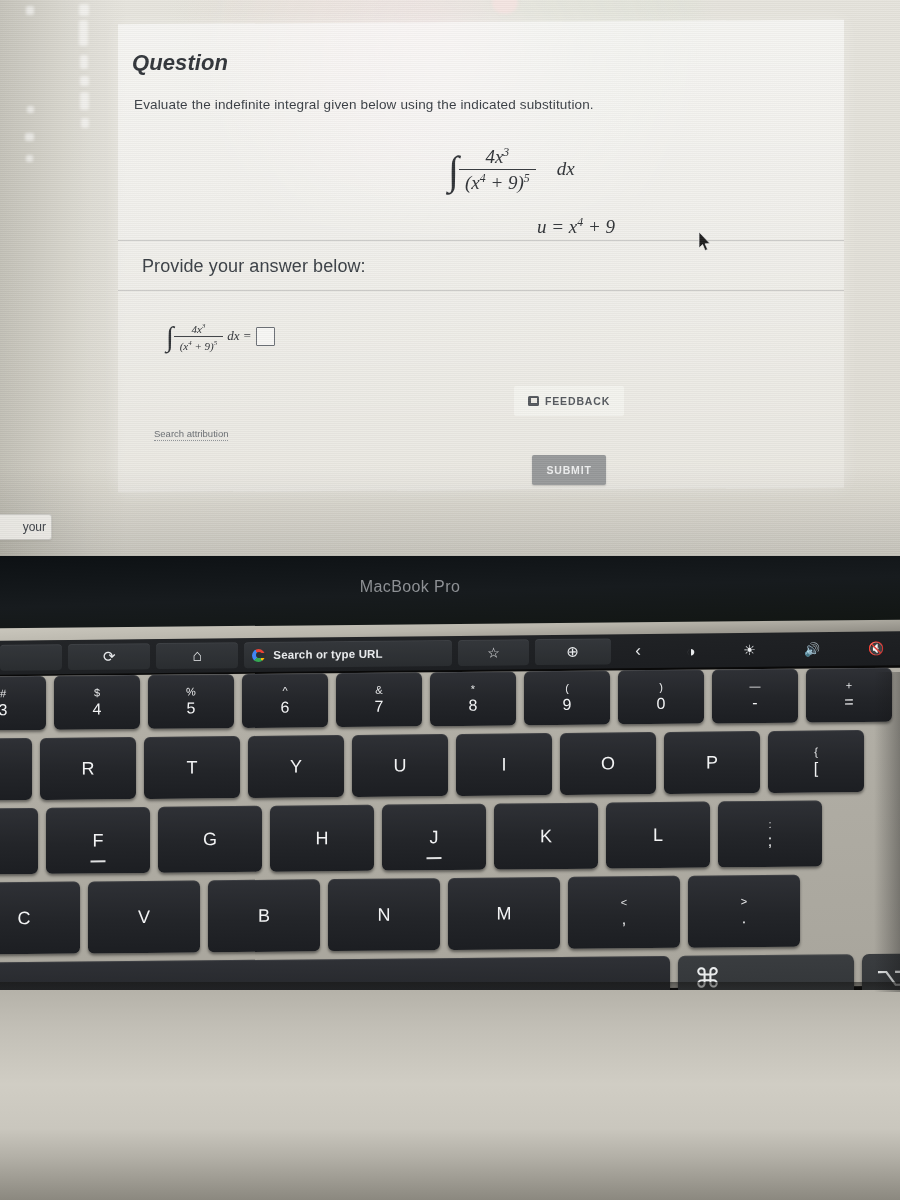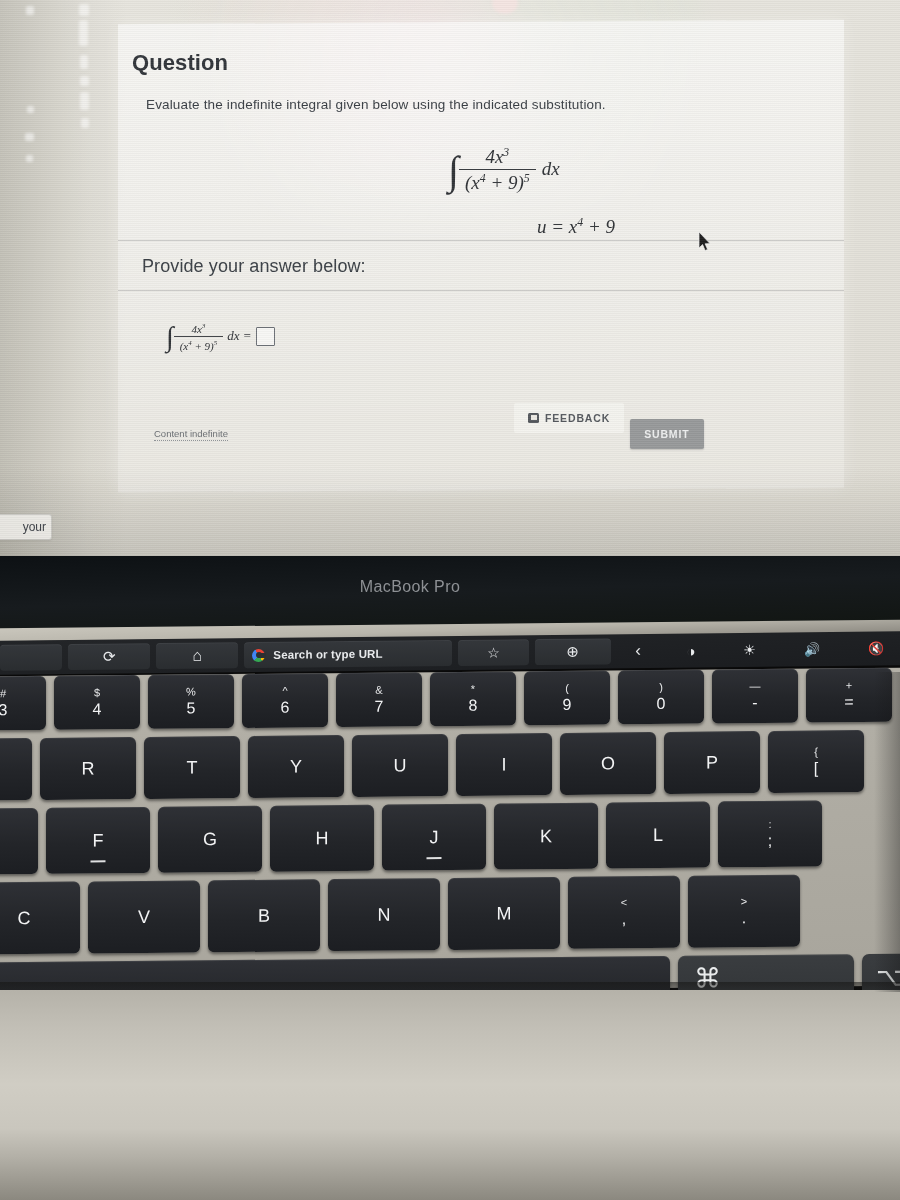--- a/index.html
+++ b/index.html
@@ -78,23 +78,24 @@
     box-shadow: 0 0 18px rgba(255,255,255,0.25);
     transform: skewY(-0.35deg);
   }
 
   .card-inner { position: relative; width: 100%; height: 100%; transform: skewY(0.35deg); }
 
   .q-title {
     position: absolute; left: 14px; top: 28px;
     font-size: 22px; font-weight: 700; color: #31353a;
     letter-spacing: .1px;
+    font-style: italic;
   }
   .q-prompt {
-    position: absolute; left: 28px; top: 75px;
+    position: absolute; left: 16px; top: 75px;
     font-size: 13.5px; color: #3a3f45; letter-spacing: .15px;
   }
 
   
   .math { font-family: "Liberation Serif", serif; color: #2f3236; font-style: italic; }
   .mathbox { position: absolute; }
   .intg { font-style: italic; font-size: 40px; line-height: 0; position: relative; top: 9px; font-family: "Liberation Serif", serif; }
   .frac { display: inline-block; vertical-align: middle; text-align: center; }
   .frac .num { display: block; padding: 0 6px 1px 6px; border-bottom: 1.1px solid #3b3e42; }
   .frac .den { display: block; padding: 2px 6px 0 6px; }
@@ -113,21 +114,21 @@
   }
 
   #answer-row { position: absolute; left: 48px; top: 300px; font-size: 14px; }
   .answer-slot {
     display: inline-block; width: 19px; height: 19px;
     border: 1.3px solid #6d7177; background: rgba(255,255,255,.55);
     vertical-align: middle; margin-left: 5px; border-radius: 1px;
   }
 
   
-  #button-bar { position: absolute; left: 396px; top: 364px; display: flex; gap: 6px; align-items: center; }
+  #button-bar { position: absolute; left: 396px; top: 364px; display: flex; gap: 6px; align-items: center; flex-direction: column; }
   .btn {
     font-size: 10.5px; letter-spacing: .85px; font-weight: 600;
     color: #55595e; padding: 8px 13px;
     background: rgba(250,249,246,0.55);
     border: 1px solid rgba(255,255,255,0);
     border-radius: 2px; white-space: nowrap;
     display: flex; align-items: center; gap: 6px;
   }
   .btn-submit {
     background: #97999a; color: #edeeee;
@@ -319,21 +320,21 @@
     <div class="rail-refl" style="left:81px;top:118px;width:8px;height:10px;"></div>
 
     <div id="page-card">
       <div class="card-inner">
 
         <div class="q-title">Question</div>
 
         <div class="q-prompt">Evaluate the indefinite integral given below using the indicated substitution.</div>
 
         <div class="mathbox math" id="integral-display">
-          <span class="intg">∫</span><span class="frac"><span class="num"><span>4x</span><sup class="ex">3</sup></span><span class="den"><span>(x</span><sup class="ex">4</sup><span> + 9)</span><sup class="ex">5</sup></span></span><span style="margin-left:6px">dx</span>
+          <span class="intg">∫</span><span class="frac"><span class="num"><span>4x</span><sup class="ex">3</sup></span><span class="den"><span>(x</span><sup class="ex">4</sup><span> + 9)</span><sup class="ex">5</sup></span></span><span style="margin-left:21px">dx</span>
         </div>
 
         <div class="mathbox math" id="substitution-display">
           <span>u = x</span><sup class="ex">4</sup><span> + 9</span>
         </div>
 
         <div class="divider" id="divider-1"></div>
 
         <div class="provide-label">Provide your answer below:</div>
 
@@ -346,21 +347,21 @@
         <div id="button-bar">
           <div class="btn">
             <span class="fb-icon"></span>
             <span>FEEDBACK</span>
           </div>
           <div class="btn btn-submit">
             <span>SUBMIT</span>
           </div>
         </div>
 
-        <div class="attribution">Content indefinite</div>
+        <div class="attribution">Search attribution</div>
       </div>
     </div>
 
     <div id="prev-button">
       <span>your</span>
     </div>
 
     <svg id="mouse-cursor" viewBox="0 0 14 20">
       <path d="M1 0 L1 16 L4.6 12.6 L7.1 18.5 L9.6 17.4 L7.1 11.8 L12 11.6 Z" fill="#1e1e1e" stroke="#f2f2f2" stroke-width="0.7"></path>
     </svg>

